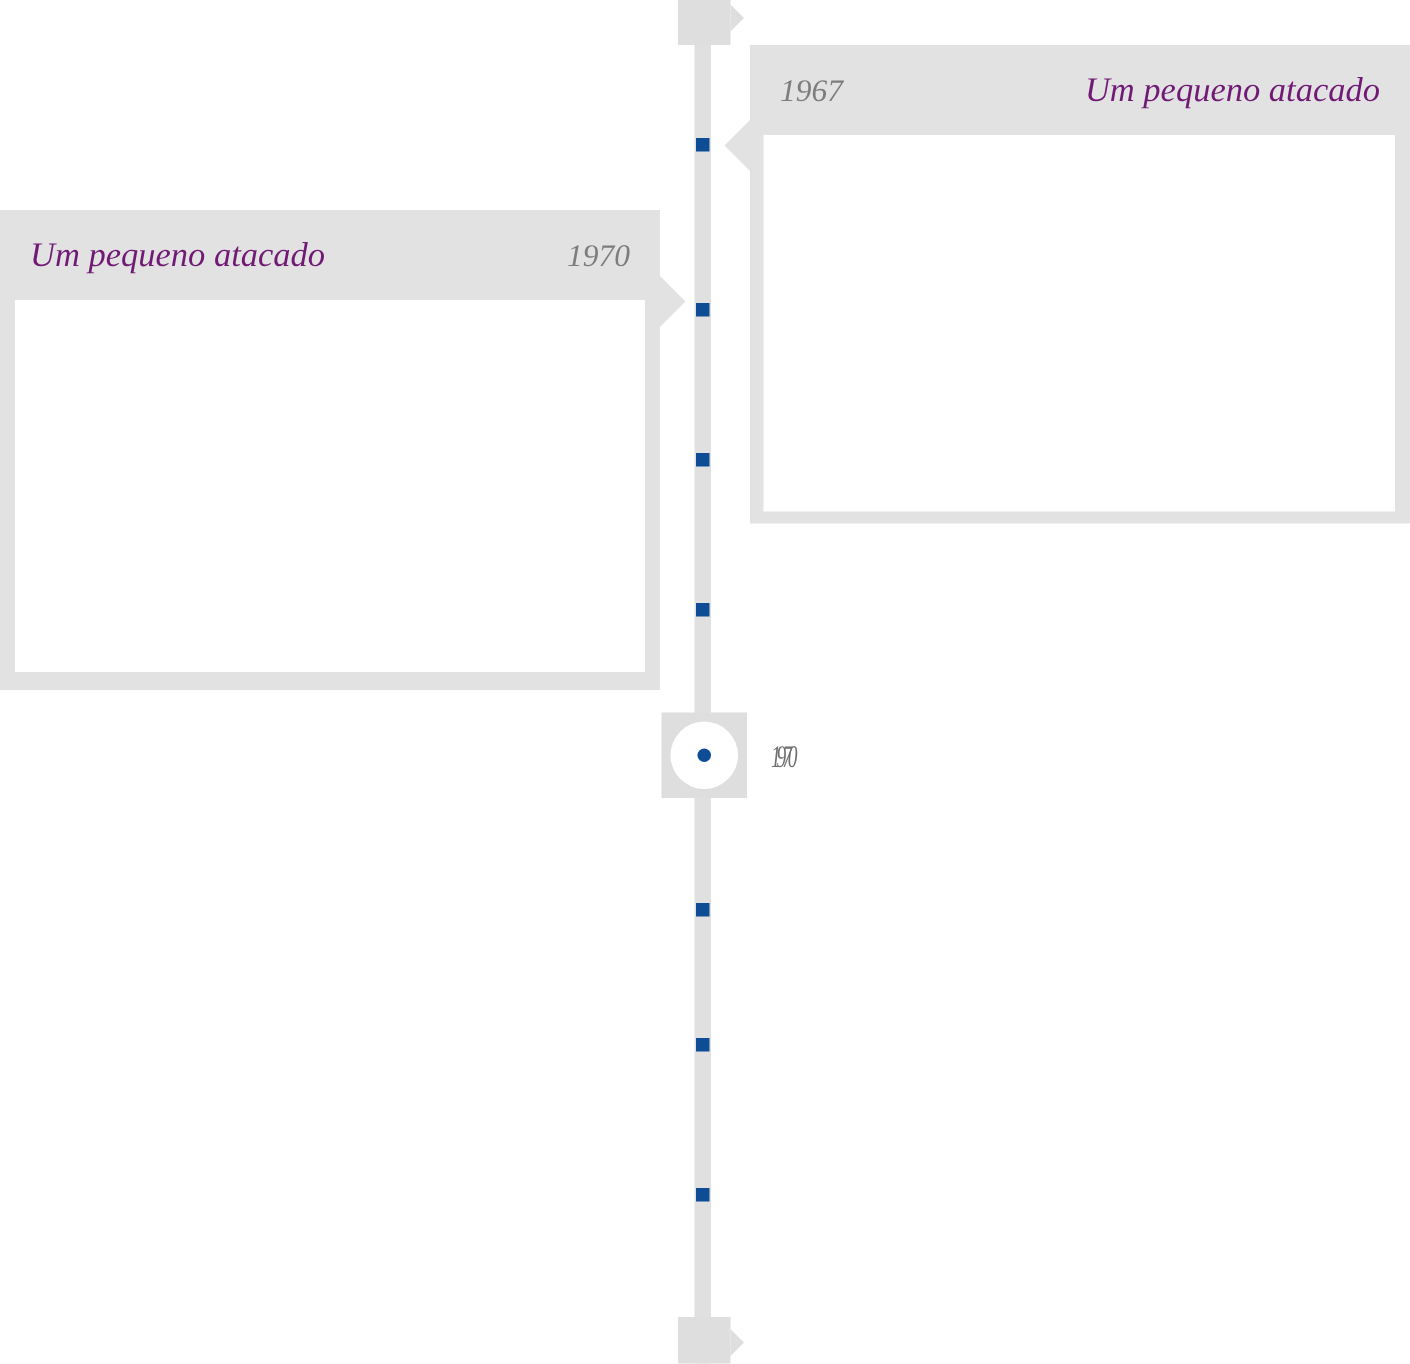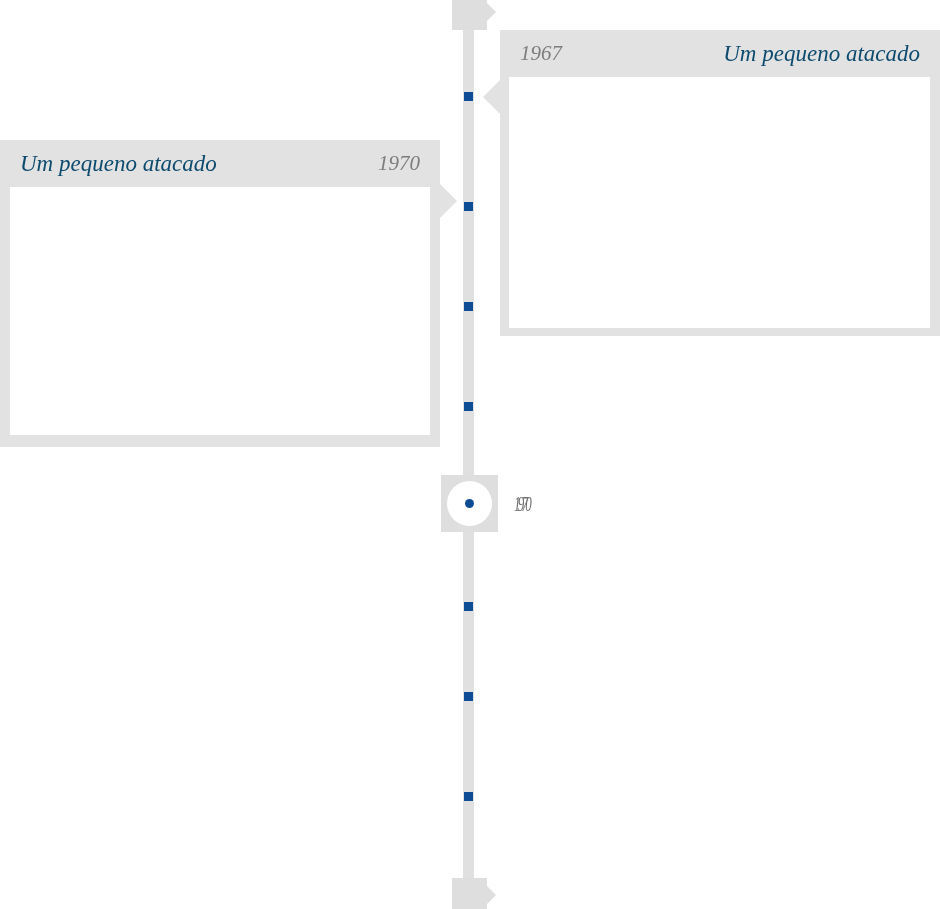--- a/index.html
+++ b/index.html
@@ -92,30 +92,30 @@
     transform-origin: left center;
     white-space: nowrap;
   }
 
   
   .tl-card {
     position: absolute;
     background: #e2e2e2;
   }
   .tl-card .card-head {
-    height: 47px;
+    height: 60px;
     display: flex;
     align-items: center;
     padding: 0 20px;
     box-sizing: border-box;
   }
   .card-title {
     font-style: italic;
     font-size: 23px;
-    color: #0c4a6e;
+    color: #701a75;
     white-space: nowrap;
   }
   .card-year {
     font-style: italic;
     font-size: 21px;
     color: #7d7d7d;
     white-space: nowrap;
   }
   .card-body {
     background: #ffffff;

